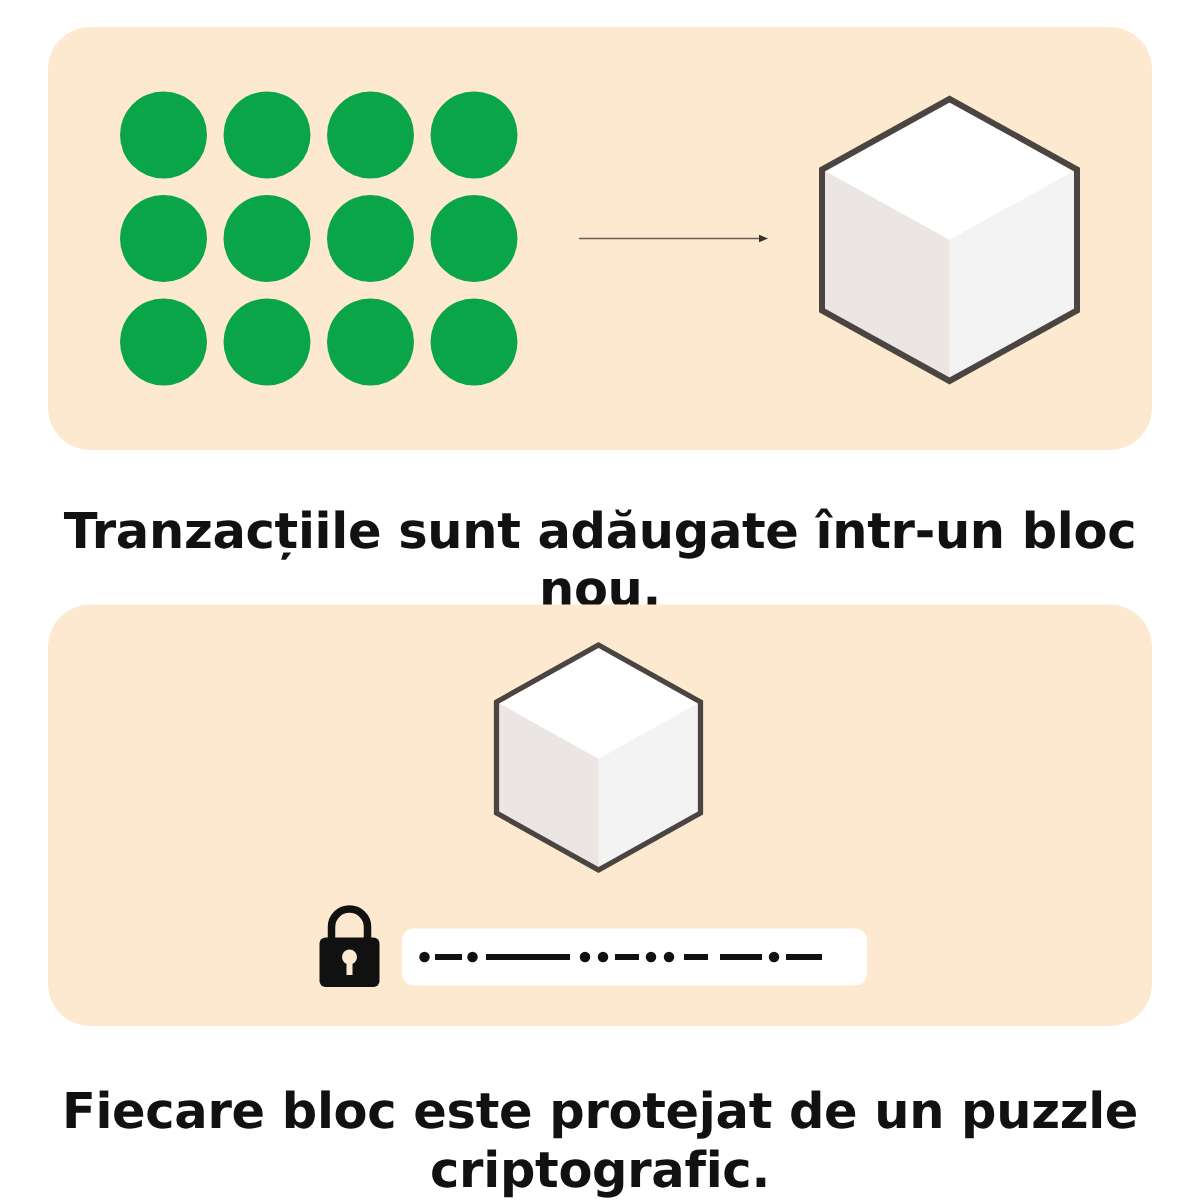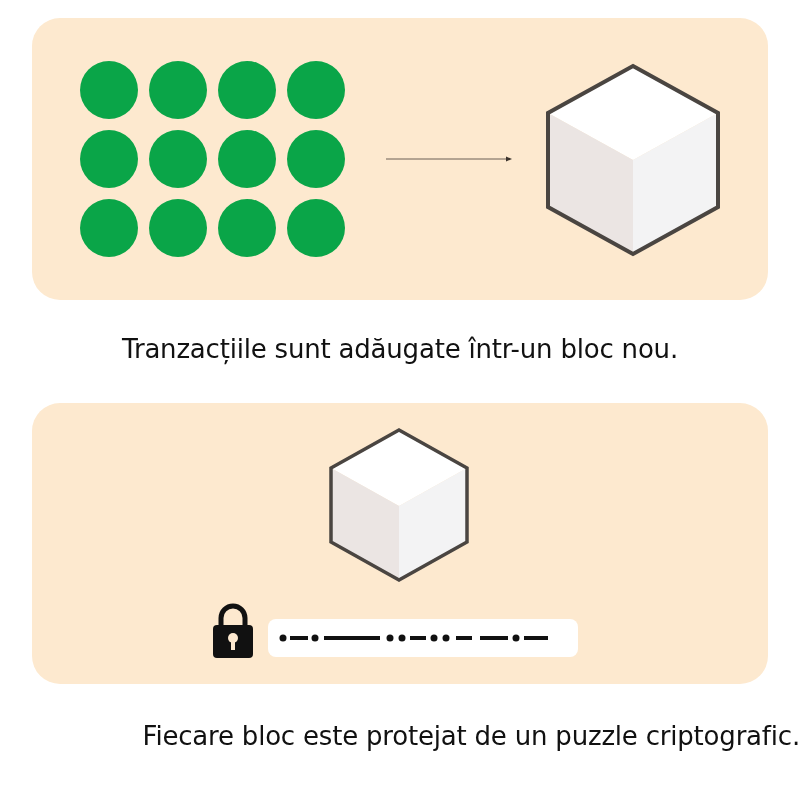--- a/index.html
+++ b/index.html
@@ -10,24 +10,24 @@
     #panel2 { top:403px; height:281px; }
     .dots { position:absolute; left:48px; top:43px; display:grid;
             grid-template-columns: repeat(4, 58px); grid-auto-rows: 58px; column-gap:11px; row-gap:11px; }
     .dot { width:58px; height:58px; border-radius:50%; background:#0aa548; }
     .arrow { position:absolute; left:354px; top:136px; width:126px; height:10px; }
     .cube1 { position:absolute; left:512px; top:44px; width:178px; height:196px; }
     .cube2 { position:absolute; left:296px; top:24px; width:142px; height:156px; }
     .lock { position:absolute; left:180px; top:200px; width:42px; height:56px; }
     .code { position:absolute; left:236px; top:216px; width:310px; height:38px; background:#ffffff; border-radius:8px; }
     .code svg { position:absolute; left:8px; top:0; }
-    .caption { position:absolute; left:0; width:800px; text-align:center; font-weight:normal; color:#111111;
-               font-size:26px; letter-spacing:-0.2px; }
+    .caption { position:absolute; left:0; width:800px; text-align:center; font-weight:bold; color:#111111;
+               font-size:33px; letter-spacing:-0.2px; }
     #caption1 { top:334px; }
-    #caption2 { top:721px;text-align:right; }
+    #caption2 { top:721px; }
   </style>
 </head>
 <body>
 
 <div id="panel1" class="panel">
   <div class="dots">
     <div class="dot"></div>
     <div class="dot"></div>
     <div class="dot"></div>
     <div class="dot"></div>

